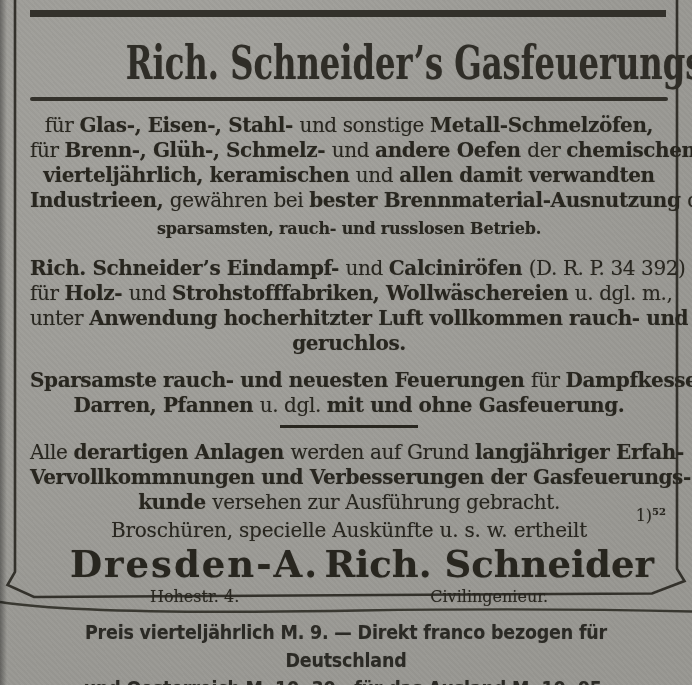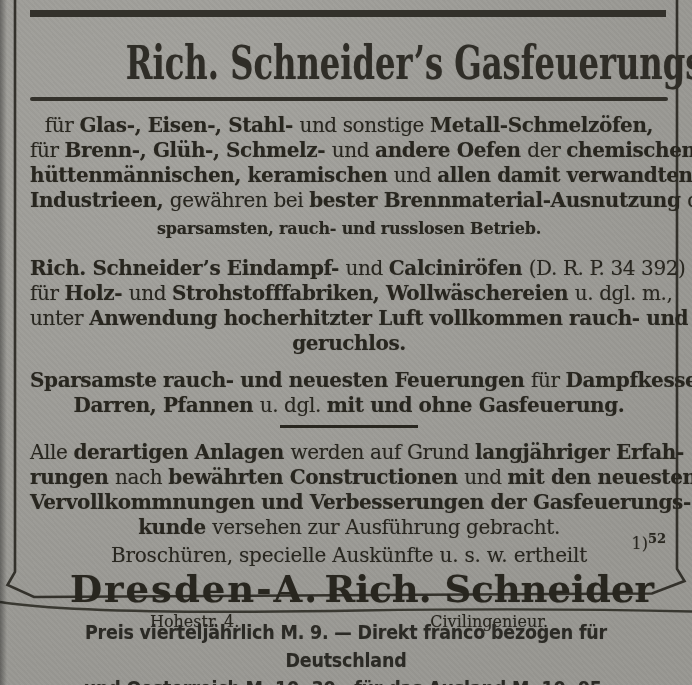--- a/index.html
+++ b/index.html
@@ -38,21 +38,21 @@
   .line{white-space:nowrap;text-align:center;}
   .line .bold{font-weight:bold;}
   .line.big{font-size:16px;line-height:31px;font-weight:bold;letter-spacing:-0.2px;}
   .para{margin-top:12px;}
   .hr-divider{width:138px;height:2.5px;background:var(--ink);margin:7px auto 5px auto;}
   .brochure-row{position:relative;margin-top:3px;}
   .brochure{font-size:20px;line-height:24px;letter-spacing:-0.2px;}
   .edition-mark{
     position:absolute;right:2px;top:-12px;font-size:16px;letter-spacing:0;
   }
-  .edition-mark sup{font-size:13px;font-weight:bold;}
+  .edition-mark sup{font-size:10px;font-weight:bold;}
   .signatures{
     display:flex;justify-content:space-between;
     margin-top:2px;padding-left:40px;padding-right:14px;align-items:center;
   }
   .sig{text-align:center;}
   .sig-big{font-size:37px;line-height:40px;font-weight:bold;letter-spacing:2px;white-space:nowrap;}
   .sig-right .sig-big{letter-spacing:0;}
   .sig-small{font-size:16px;line-height:24px;margin-top:1px;}
   .pricestrip{
     position:absolute;left:0;right:0;top:618px;z-index:2;text-align:center;
@@ -79,38 +79,37 @@
 
   <div class="content">
 
     <h1 class="title">Rich. Schneider’s Gasfeuerungs-Anlagen</h1>
     <div class="title-rule"></div>
 
     <div class="paras">
         <div class="para">
           <div class="line"><span>für </span><span class="bold">Glas-, Eisen-, Stahl- </span><span>und sonstige </span><span class="bold">Metall-Schmelzöfen,</span></div>
           <div class="line"><span>für </span><span class="bold">Brenn-, Glüh-, Schmelz- </span><span>und </span><span class="bold">andere Oefen </span><span>der </span><span class="bold">chemischen,</span></div>
-          <div class="line"><span class="bold">hüttenmännischen, keramischen </span><span>und </span><span class="bold">allen damit verwandten</span></div>
+          <div class="line"><span class="bold">vierteljährlich, keramischen </span><span>und </span><span class="bold">allen damit verwandten</span></div>
           <div class="line"><span class="bold">Industrieen, </span><span>gewähren bei </span><span class="bold">bester Brennmaterial-Ausnutzung </span><span>den</span></div>
           <div class="line big"><span class="bold">sparsamsten, rauch- und russlosen Betrieb.</span></div>
         </div>
         <div class="para">
           <div class="line"><span class="bold">Rich. Schneider’s Eindampf- </span><span>und </span><span class="bold">Calciniröfen </span><span>(D. R. P. 34 392)</span></div>
           <div class="line"><span>für </span><span class="bold">Holz- </span><span>und </span><span class="bold">Strohstofffabriken, Wollwäschereien </span><span>u. dgl. m.,</span></div>
           <div class="line"><span>unter </span><span class="bold">Anwendung hocherhitzter Luft vollkommen rauch- und</span></div>
           <div class="line"><span class="bold">geruchlos.</span></div>
         </div>
         <div class="para">
           <div class="line"><span class="bold">Sparsamste rauch- und neuesten Feuerungen </span><span>für </span><span class="bold">Dampfkessel,</span></div>
           <div class="line"><span class="bold">Darren, Pfannen </span><span>u. dgl. </span><span class="bold">mit und ohne Gasfeuerung.</span></div>
         </div>
         <div class="hr-divider"></div>
         <div class="para">
           <div class="line"><span>Alle </span><span class="bold">derartigen Anlagen </span><span>werden auf Grund </span><span class="bold">langjähriger Erfah-</span></div>
-          <div class="line"><span class="bold">rungen </span><span>nach </span><span class="bold">bewährten Constructionen </span><span>und </span><span class="bold">mit den neuesten</span></div>
           <div class="line"><span class="bold">Vervollkommnungen und Verbesserungen der Gasfeuerungs-</span></div>
           <div class="line"><span class="bold">kunde </span><span>versehen zur Ausführung gebracht.</span></div>
         </div>
       </div>
 
     <div class="brochure-row">
       <div class="brochure">Broschüren, specielle Auskünfte u. s. w. ertheilt</div>
       <div class="edition-mark"><span>1)</span><sup>52</sup></div>
     </div>
 

